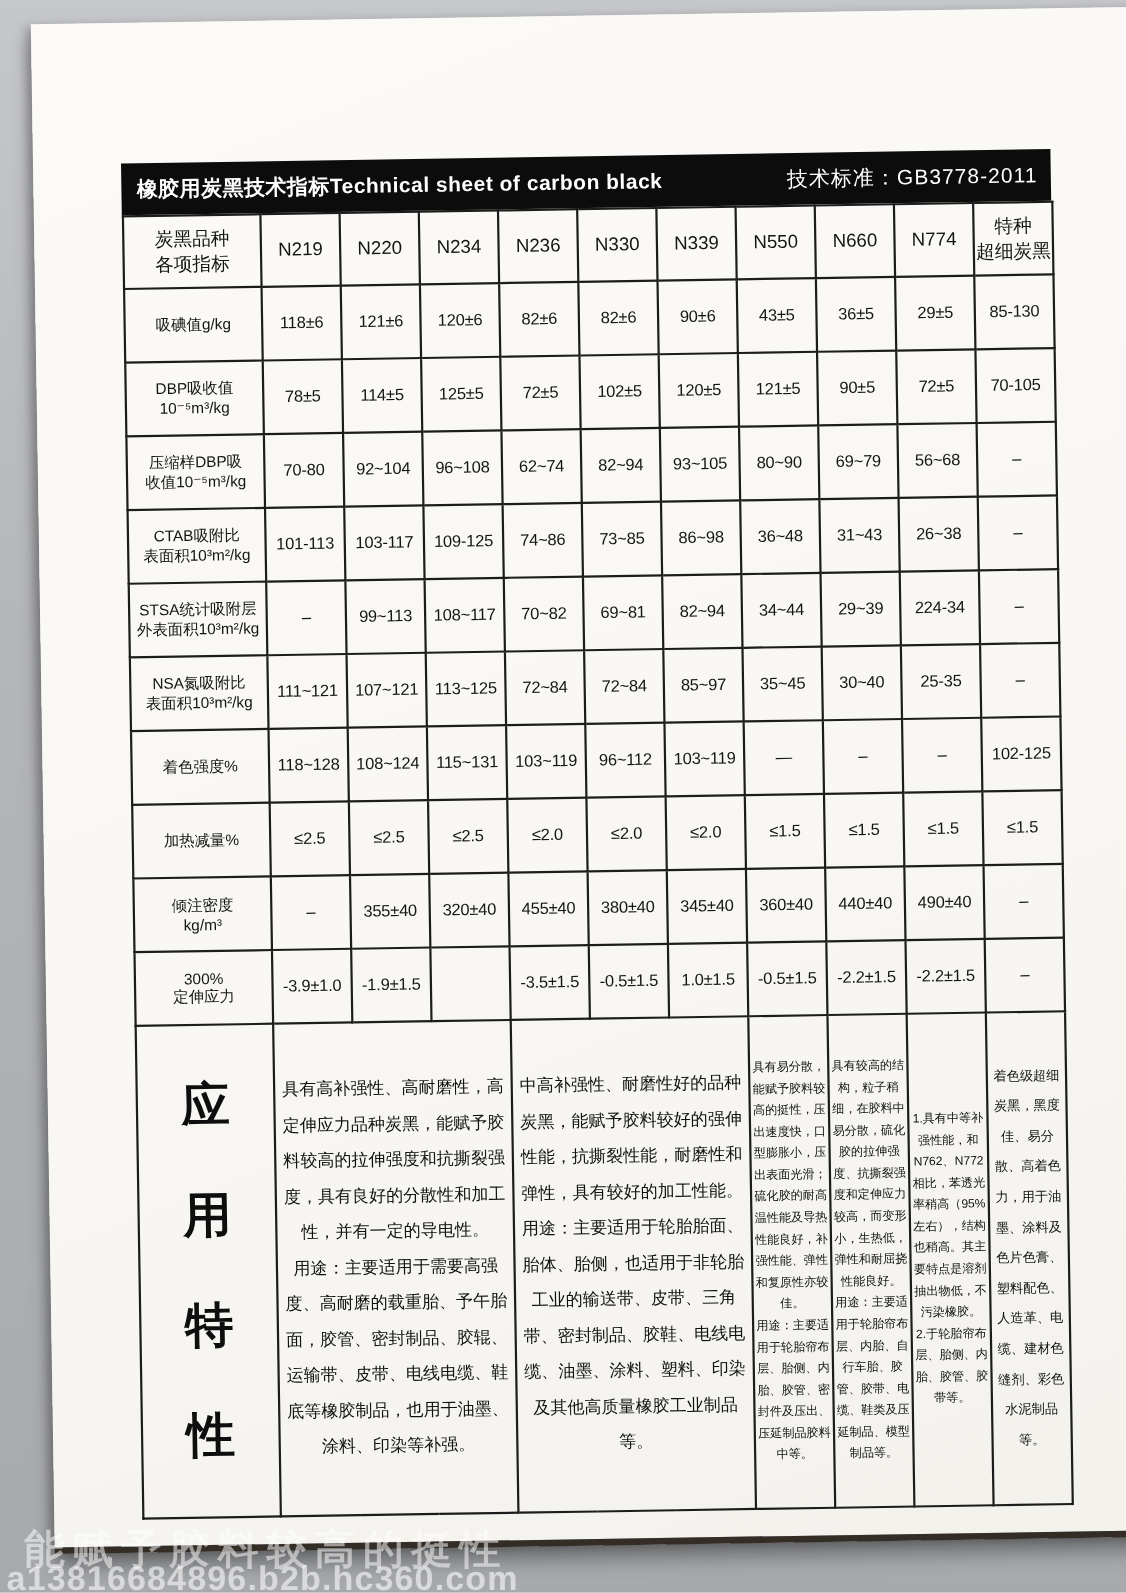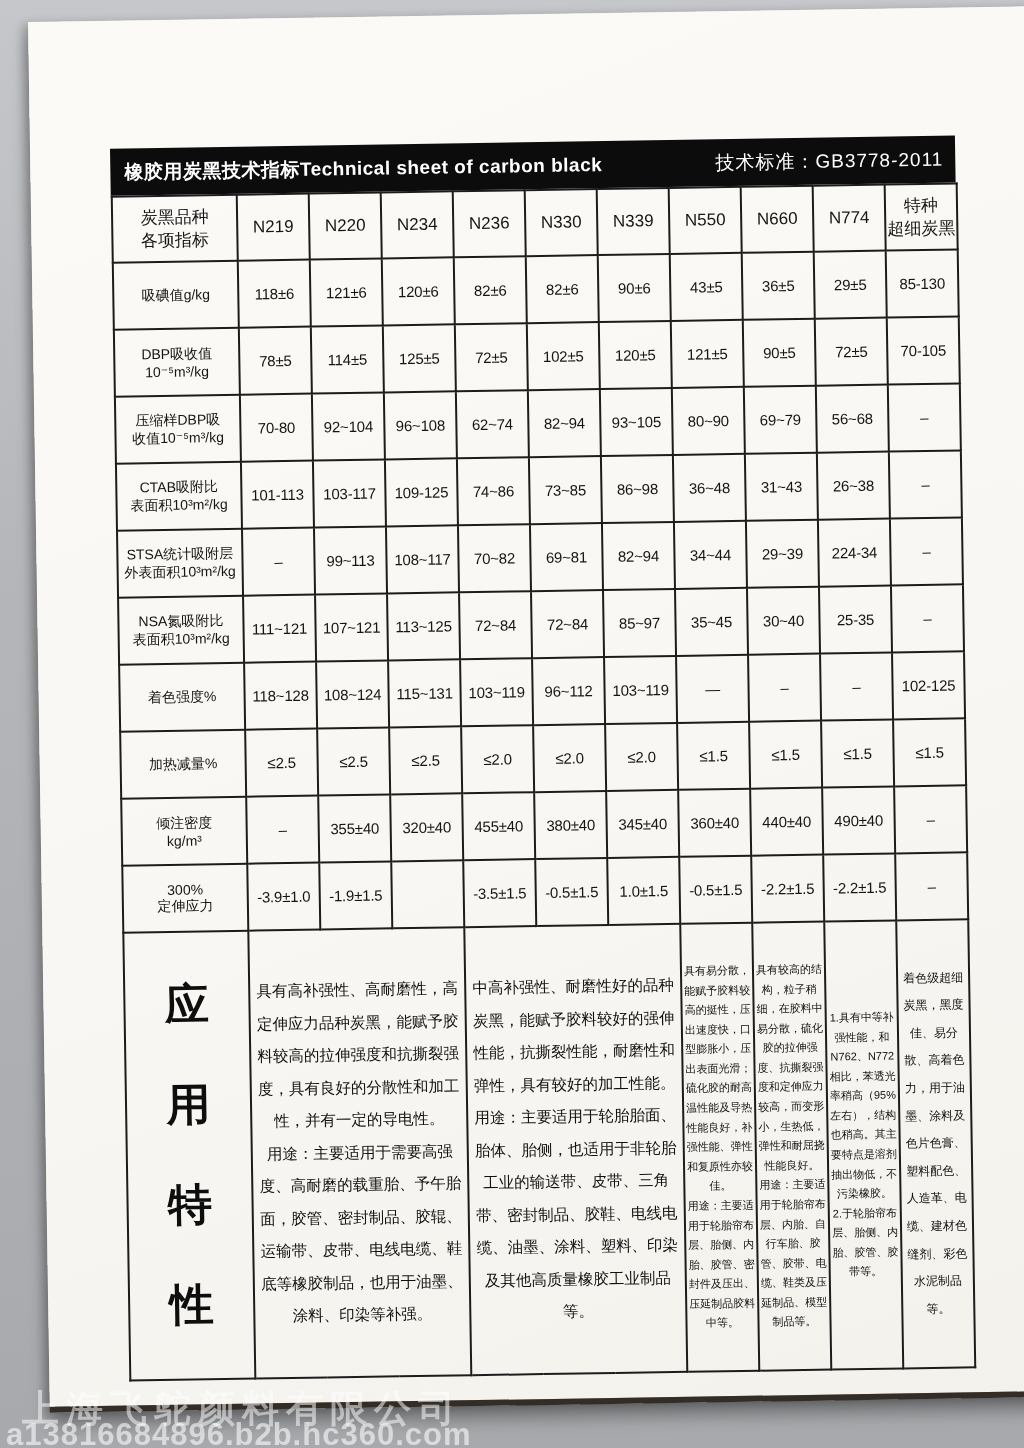--- a/index.html
+++ b/index.html
@@ -256,15 +256,15 @@
             <td class="app a5">1.具有中等补强性能，和N762、N772相比，苯透光率稍高（95%左右），结构也稍高。其主要特点是溶剂抽出物低，不污染橡胶。
 2.于轮胎帘布层、胎侧、内胎、胶管、胶带等。</td>
             <td class="app a6">着色级超细炭黑，黑度佳、易分散、高着色力，用于油墨、涂料及色片色膏、塑料配色、人造革、电缆、建材色缝剂、彩色水泥制品等。</td>
           </tr>
         </tbody>
       </table>
 
     </div>
   </div>
 
-  <div class="wm wm1">上海飞鸵颜料有限公司</div>
+  <div class="wm wm1">能赋予胶料较高的挺性</div>
   <div class="wm wm2">a13816684896.b2b.hc360.com</div>
 </div>
 
 </body></html>

